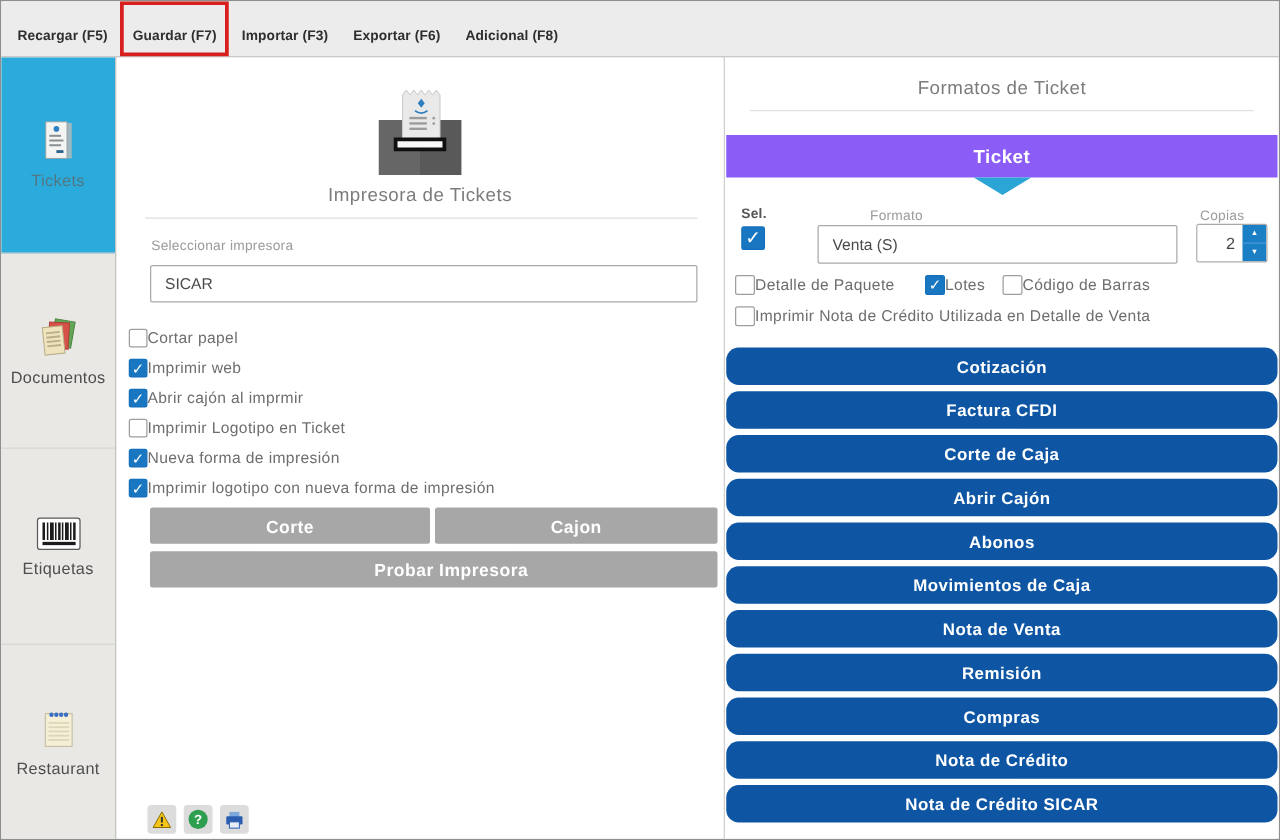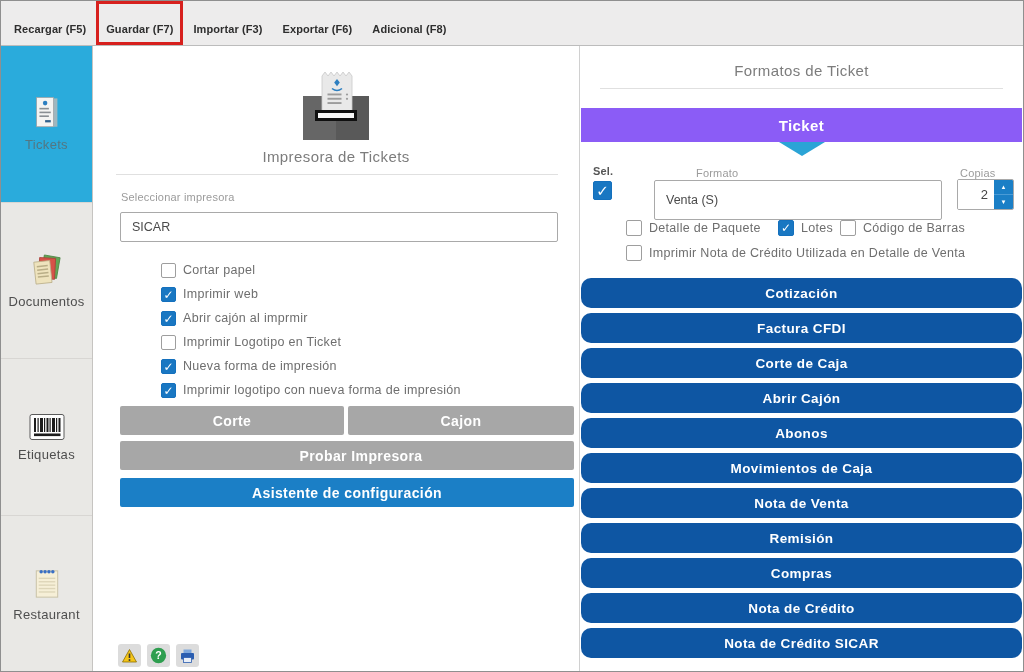--- a/index.html
+++ b/index.html
@@ -24,22 +24,22 @@
   
   .panel-mid { position:absolute; left:93px; top:45px; width:484px; bottom:0; background:#fff; }
   .printer-hero { position:absolute; left:50%; transform:translateX(-50%); top:22px; }
   .mid-title { position:absolute; top:102px; width:100%; text-align:center; font-size:15px; color:#7c7c7c; letter-spacing:0.4px; }
   .divider { position:absolute; height:1px; background:#e0e0e0; }
   .mid-divider { top:128px; left:22px; right:20px; }
   .field-label { position:absolute; font-size:11px; color:#9b9b9b; letter-spacing:0.2px; }
   .mid-select-label { left:27px; top:145px; }
   .text-field { border:1px solid #a9a9a9; border-radius:2px; font-family:"Liberation Sans","DejaVu Sans",sans-serif; font-size:12.5px; color:#4a4a4a; padding:0 11px; background:#fff; outline:none; }
   .printer-field { position:absolute; left:26px; top:166px; width:438px; height:30px; }
-  .cb-list { position:absolute; left:29px; top:212px; display:flex; flex-direction:column;text-align:center; }
-  .cb-row { height:24px; display:flex; align-items:center; gap:7px; cursor:pointer;margin-left:38px; }
+  .cb-list { position:absolute; left:9px; top:212px; display:flex; flex-direction:column;text-align:center; }
+  .cb-row { height:24px; display:flex; align-items:center; gap:0; cursor:pointer; }
   .cb { width:15px; height:15px; border:1px solid #9e9e9e; border-radius:2px; background:#fff; position:relative; flex:none; }
   .cb[data-checked="true"] { background:#1977c2; border-color:#1470bd; }
   .cb[data-checked="true"]::after { content:"✓"; position:absolute; inset:0; color:#fff; font-size:12px; line-height:14px; text-align:center; font-weight:700; }
   .cb-label { font-size:12.5px; color:#6e6e6e; letter-spacing:0.3px; white-space:nowrap; }
   .btn { position:absolute; height:29px; display:flex; align-items:center; justify-content:center; color:#fff; font-size:14px; font-weight:700; letter-spacing:0.4px; border-radius:2px; cursor:pointer; }
   .btn-gray { background:#a7a7a7; }
   .btn-corte { left:26px; top:360px; width:224px; }
   .btn-cajon { left:254px; top:360px; width:226px; }
   .btn-probar { left:26px; top:395px; width:454px;padding-left:28px; }
   .btn-asistente { left:26px; top:432px; width:454px; background:#1b7fc6; }
@@ -49,21 +49,21 @@
   
   .panel-right { position:absolute; left:578px; top:45px; right:0; bottom:0; background:#fff; border-left:1px solid #d0d0d0; }
   .right-title { position:absolute; top:16px; width:100%; text-align:center; font-size:15px; color:#7c7c7c; letter-spacing:0.4px; }
   .right-divider { top:42px; left:20px; right:20px; }
   .ticket-bar { position:absolute; top:62px; left:1px; right:1px; height:34px; background:#8b5cf6; color:#fff; font-weight:700; font-size:15px; letter-spacing:0.4px; display:flex; align-items:center; justify-content:center; cursor:pointer; }
   .ticket-caret { position:absolute; top:96px; left:50%; transform:translateX(-50%); width:0; height:0; border-left:23px solid transparent; border-right:23px solid transparent; border-top:14px solid #2ba4d6; }
   .sel-label { left:13px; top:119px; font-weight:700; color:#555; }
   .sel-cb { position:absolute; left:13px; top:135px; width:19px; height:19px; }
   .sel-cb[data-checked="true"]::after { font-size:15px; line-height:18px; }
   .formato-label { left:76px; top:121px; }
-  .formato-field { position:absolute; left:74px; top:134px; width:288px; height:40px; }
+  .formato-field { position:absolute; left:74px; top:134px; width:288px; height:31px; }
   .copias-label { left:380px; top:121px; }
   .copias-field { position:absolute; left:377px; top:133px; width:57px; height:31px; display:flex; border:1px solid #a9a9a9; border-radius:2px; overflow:hidden; background:#fff; }
   .copias-input { flex:1; min-width:0; border:none; outline:none; text-align:right; padding-right:6px; font-family:"Liberation Sans","DejaVu Sans",sans-serif; font-size:13px; color:#444; }
   .spinner { width:19px; display:flex; flex-direction:column; background:#1b7fc6; flex:none; }
   .spin { flex:1; display:flex; align-items:center; justify-content:center; color:#fff; font-size:6px; cursor:pointer; }
   .spin-up { border-bottom:1px solid #4a9bd6; }
   .opt { position:absolute; }
   .opt .cb { width:16px; height:16px; }
   .opt .cb[data-checked="true"]::after { line-height:15px; }
   .opt-0 { left:8px; top:170px; }
@@ -242,21 +242,20 @@
       </div>
       <div class="cb-row">
         <span class="cb" data-checked="true"></span>
         <span class="cb-label">Imprimir logotipo con nueva forma de impresión</span>
       </div>
     </div>
 
     <div class="btn btn-gray btn-corte">Corte</div>
     <div class="btn btn-gray btn-cajon">Cajon</div>
     <div class="btn btn-gray btn-probar">Probar Impresora</div>
-    <div class="btn btn-asistente">Asistente de configuración</div>
 
     <div class="footer-icons">
       <div class="ficon">
         <svg width="17" height="16" viewBox="0 0 16 16">
           <polygon points="8,1.5 15,14 1,14" fill="#f5c518" stroke="#8a6d00" stroke-width="0.8"></polygon>
           <rect x="7.2" y="5.5" width="1.6" height="4.5" fill="#333"></rect>
           <rect x="7.2" y="11.2" width="1.6" height="1.7" fill="#333"></rect>
         </svg>
       </div>
       <div class="ficon">

